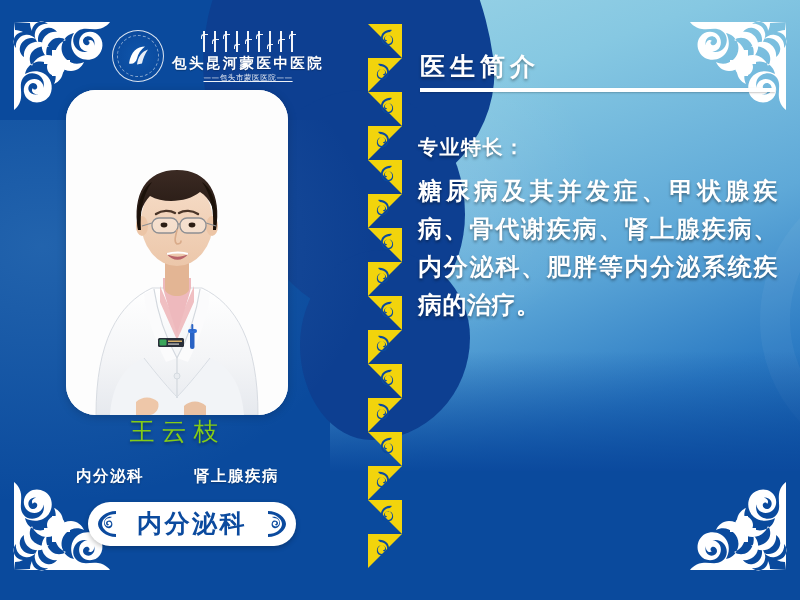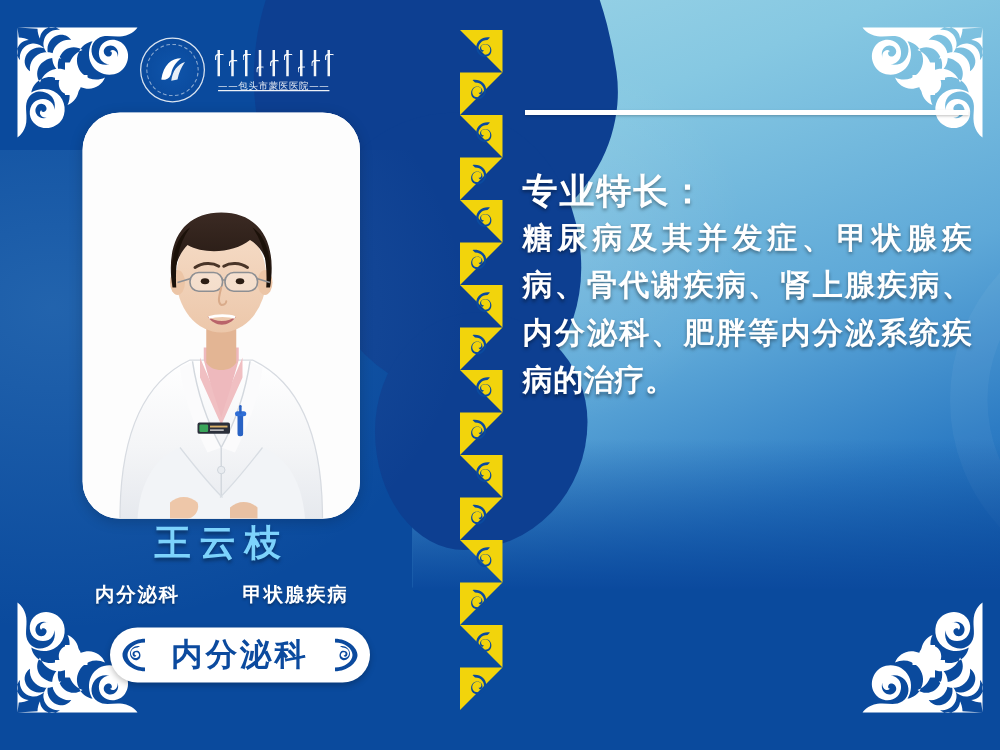--- a/index.html
+++ b/index.html
@@ -105,21 +105,21 @@
     position:absolute;left:66px;top:90px;width:222px;height:325px;
     border-radius:30px;background:#fff;overflow:hidden;
     box-shadow:0 2px 10px rgba(0,0,0,.18);
   }
   .photo-frame .inner{position:absolute;inset:0;background:#fdfdfd;}
   .photo-frame svg{position:absolute;left:0;top:0;width:100%;height:100%;}
 
   
   .doctor-name{
     position:absolute;left:0;top:415px;width:355px;text-align:center;
-    color:#7dd3fc;font-size:29px;font-weight:700;letter-spacing:7px;
+    color:#84cc16;font-size:25px;font-weight:400;letter-spacing:7px;
     text-shadow:0 2px 3px rgba(0,0,0,.35);
   }
   .doctor-meta{
     position:absolute;left:0;top:466px;width:355px;text-align:center;
     color:#fff;font-size:15.5px;letter-spacing:1.5px;font-weight:700;
     text-shadow:0 1px 2px rgba(0,0,0,.3);
   }
   .doctor-meta span{display:inline-block;}
   .doctor-meta .gap{width:36px;}
 
@@ -148,21 +148,21 @@
     font-weight:700;letter-spacing:5px;text-shadow:0 2px 3px rgba(0,0,0,.35);
   }
   .panel-rule{
     position:absolute;left:420px;top:88px;width:355px;height:4px;background:#fff;
     box-shadow:0 1px 2px rgba(0,0,0,.22);
   }
   .panel-body{
     position:absolute;left:418px;top:134px;width:360px;color:#fff;
   }
   .panel-body .lead{
-    font-size:28px;font-weight:700;letter-spacing:1.5px;margin-bottom:0;
+    font-size:20px;font-weight:700;letter-spacing:1.5px;margin-bottom:12px;
     text-shadow:0 2px 3px rgba(0,0,0,.4);
   }
   .panel-body .para{
     font-size:24px;font-weight:700;line-height:1.58;letter-spacing:.5px;
     text-shadow:0 2px 3px rgba(0,0,0,.4);text-align:justify;
   }
 </style>
 </head>
 <body>
 
@@ -236,20 +236,21 @@
         <i class="mong-g"></i>
           <i class="mong-g v2"></i>
           <i class="mong-g"></i>
           <i class="mong-g v3"></i>
         <i class="mong-g v2"></i>
           <i class="mong-g"></i>
           <i class="mong-g v3"></i>
           <i class="mong-g v2"></i>
         <i class="mong-g"></i>
       </div>
+      <div class="cn-name">包头昆河蒙医中医院</div>
       <div class="cn-sub">——包头市蒙医医院——</div>
     </div>
   </div>
 
   <div class="photo-frame">
     <div class="inner"></div>
     <svg viewBox="0 0 222 325" preserveAspectRatio="xMidYMax meet">
       <defs>
         <linearGradient id="coat" x1="0" y1="0" x2="0" y2="1">
           <stop offset="0%" stop-color="#ffffff"></stop>
@@ -326,21 +327,21 @@
       <rect x="124" y="240" width="4.5" height="19" rx="2" fill="#2a63c4"></rect>
       <rect x="122" y="239" width="9" height="4" rx="2" fill="#2f6ed6"></rect>
       <rect x="125.3" y="234" width="2" height="7" rx="1" fill="#2a63c4"></rect>
     </svg>
   </div>
 
   <div class="doctor-name">王云枝</div>
   <div class="doctor-meta">
     <span>内分泌科</span>
     <span class="gap"></span>
-    <span>甲状腺疾病</span>
+    <span>肾上腺疾病</span>
   </div>
 
   <div class="plaque">
     <svg class="scroll" viewBox="0 0 26 30">
       <g fill="#0b4a9e">
         <path d="M22 2 C12 2 4 9 4 15 C4 21 12 28 22 28 L22 25 C14 25 8 20 8 15 C8 10 14 5 22 5 Z"></path>
         <path d="M16 9 C12 9 10 12 11 15 C12 18 16 18 17 16 C18 14 16 12 14 13 C13 14 14 16 15 15 C15 17 12 17 12 14 C12 12 15 11 17 12 C19 14 19 18 16 19 C13 20 10 17 10 14 C10 10 14 7 18 8 Z"></path>
       </g>
     </svg>
     <div class="dept">内分泌科</div>
@@ -378,19 +379,20 @@
         <use href="#unitA" y="340"></use>
           <use href="#unitB" y="374"></use>
         <use href="#unitA" y="408"></use>
           <use href="#unitB" y="442"></use>
         <use href="#unitA" y="476"></use>
           <use href="#unitB" y="510"></use>
       </g>
     </svg>
   </div>
 
+  <div class="panel-title">医生简介</div>
   <div class="panel-rule"></div>
   <div class="panel-body">
     <div class="lead">专业特长：</div>
     <div class="para">糖尿病及其并发症、甲状腺疾病、骨代谢疾病、肾上腺疾病、内分泌科、肥胖等内分泌系统疾病的治疗。</div>
   </div>
 
 </div>
 
 </body></html>

